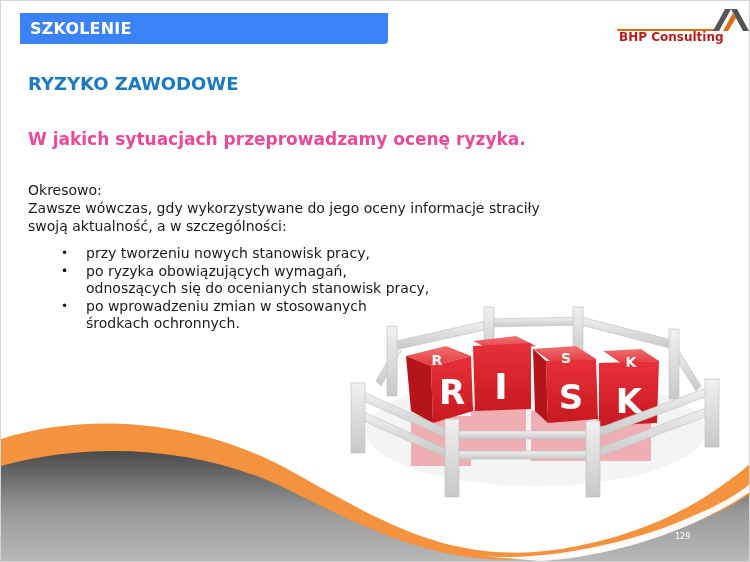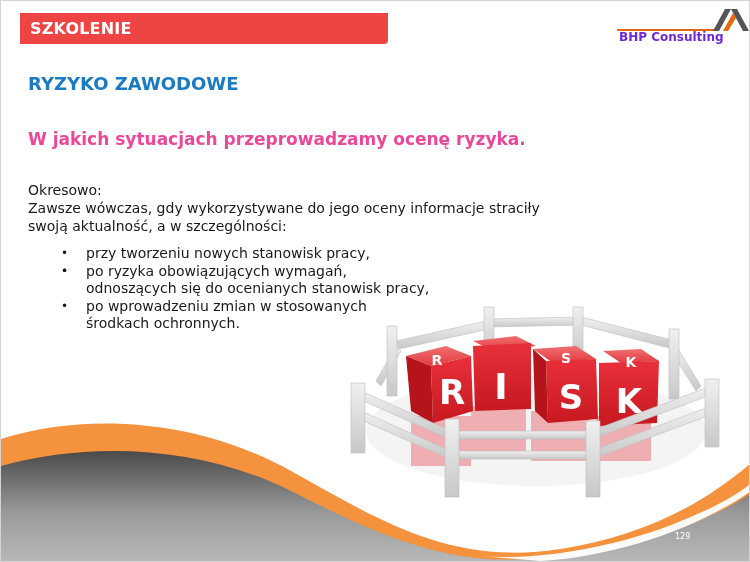--- a/index.html
+++ b/index.html
@@ -7,33 +7,33 @@
       width: 750px; height: 562px; overflow: hidden;
       background: #ffffff;
       font-family: "DejaVu Sans", sans-serif;
     }
     .slide {
       position: relative; width: 748px; height: 560px;
       border: 1px solid #d4d4d4; background: #ffffff; overflow: hidden;
     }
     .header-bar {
       position: absolute; left: 19px; top: 12px; width: 368px; height: 31px;
-      background: #ef4444; border-radius: 0 0 4px 0;
+      background: #3b82f6; border-radius: 0 0 4px 0;
       display: flex; align-items: center;
     }
     .header-bar span {
       color: #ffffff; font-weight: bold; font-size: 16px; padding-left: 10px;
       letter-spacing: 0.2px;
     }
     .logo {
       position: absolute; left: 612px; top: 6px; width: 136px; height: 26px;
     }
     .logo-text {
       position: absolute; left: 6px; top: 23px; font-size: 12px; font-weight: bold;
-      color: #6d28d9; white-space: nowrap;
+      color: #b91c1c; white-space: nowrap;
     }
     .logo-underline {
       position: absolute; left: 4px; top: 22px; width: 100px; height: 2px; background: #e3690f;
     }
     .logo-mark { position: absolute; left: 98px; top: 0px; }
     .section-title {
       position: absolute; left: 27px; top: 72px; font-size: 18px; font-weight: bold;
       color: #1a7bc4;
     }
     .question {

